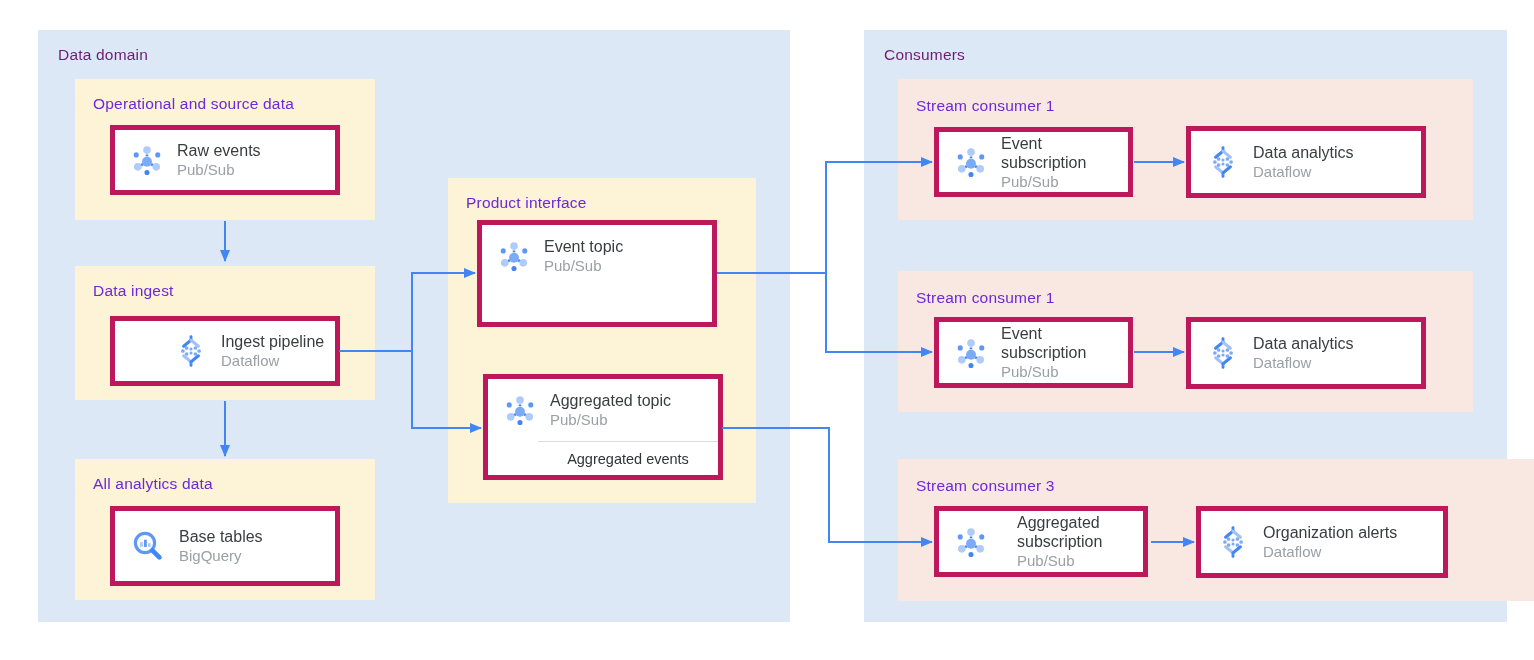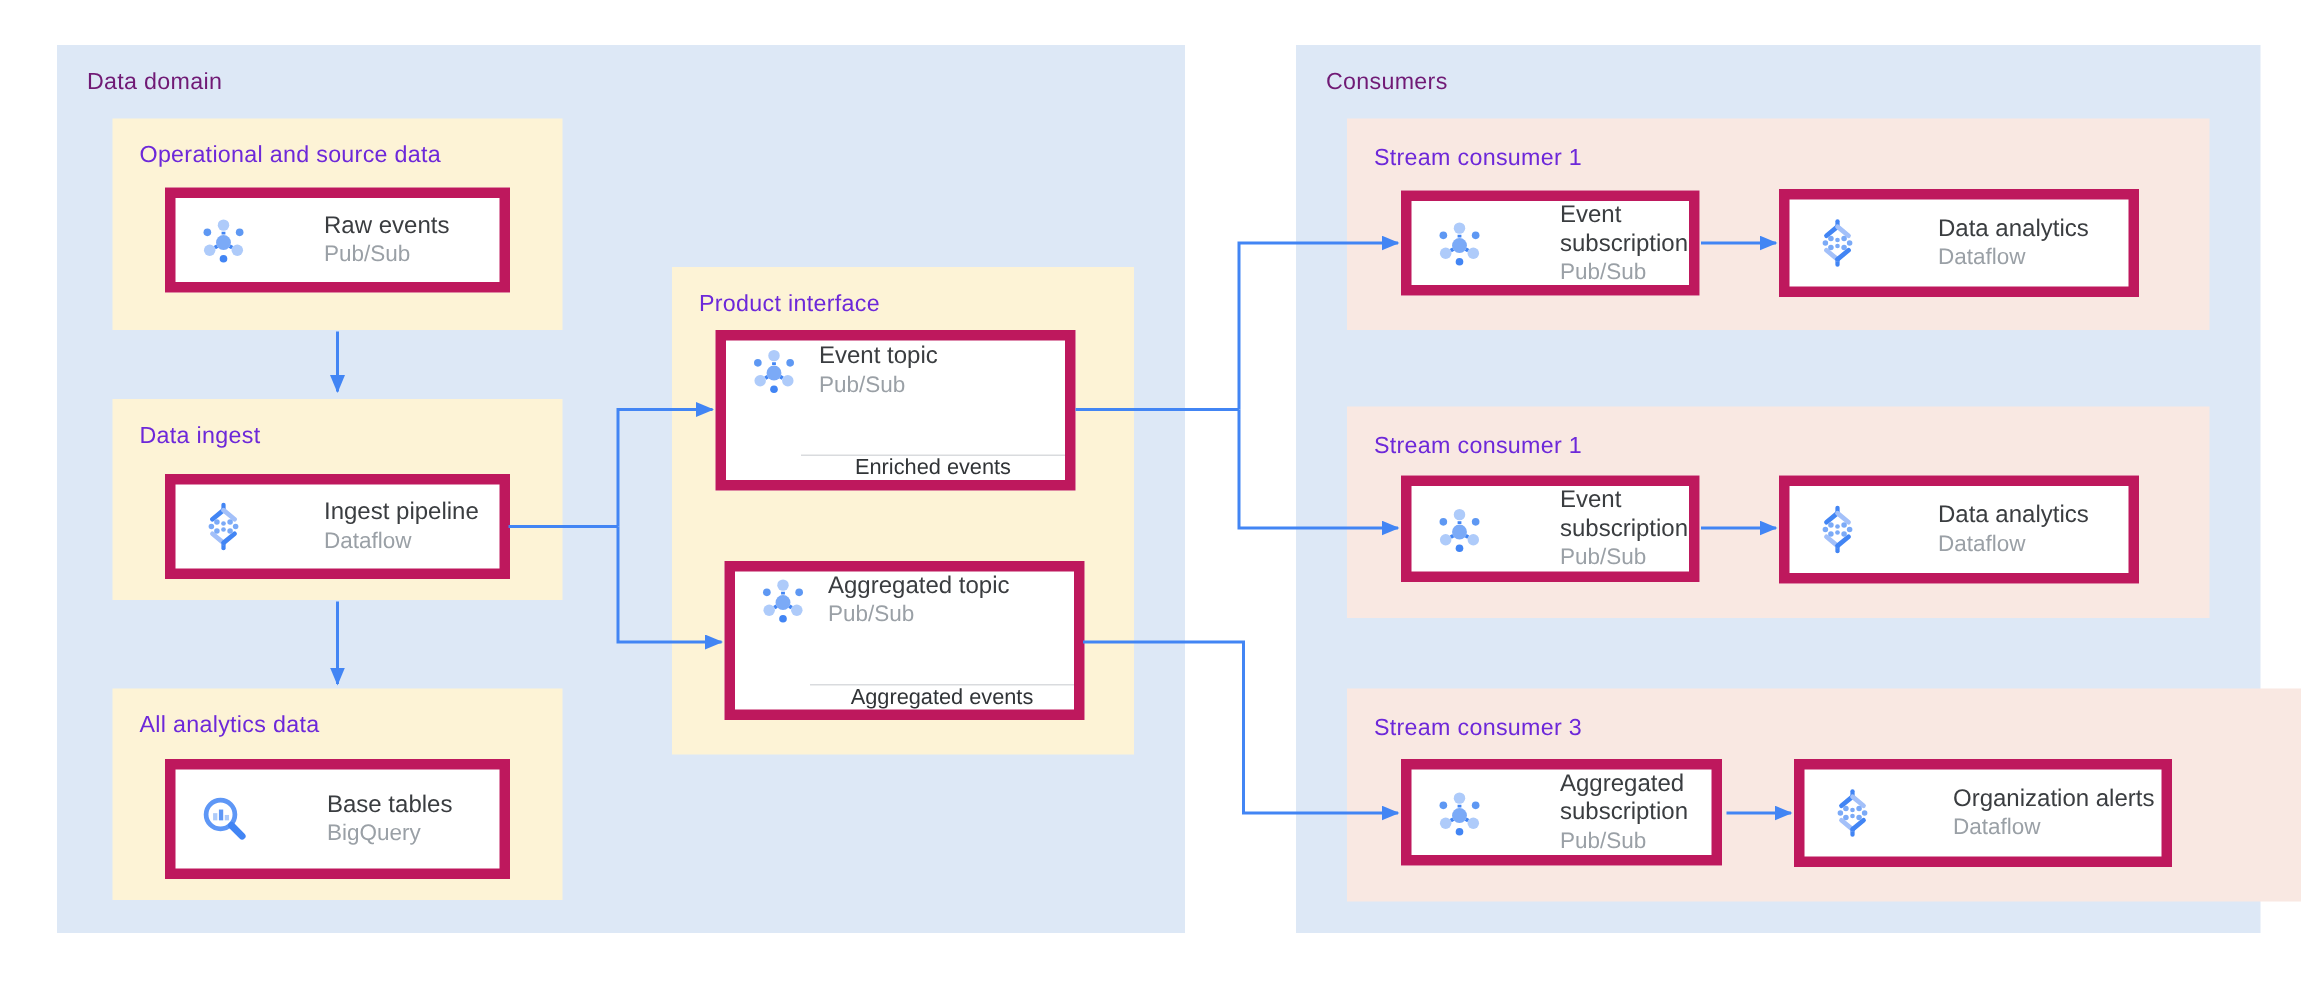--- a/index.html
+++ b/index.html
@@ -9,22 +9,22 @@
     -webkit-font-smoothing:antialiased;
   }
   .container{position:absolute;background:#dde8f6;}
   .container-label{position:absolute;left:20px;top:16px;font-size:15.5px;color:#701a75;letter-spacing:.2px;}
   .group{position:absolute;}
   .yellow{background:#fdf3d6;}
   .pink{background:#f9e8e2;}
   .group-label{position:absolute;left:18px;top:16px;font-size:15.5px;color:#6d28d9;letter-spacing:.2px;}
   .pink .group-label{left:18px;top:18px;}
   .card{
-    position:absolute;background:#ffffff;border:7px solid #be185d;box-sizing:border-box;
-    display:flex;align-items:center;gap:37px;
+    position:absolute;background:#ffffff;border:5px solid #be185d;box-sizing:border-box;
+    display:flex;align-items:center;
   }
   .icon{flex:0 0 auto;margin:0 13px 0 15px;display:block;}
   .texts{display:flex;flex-direction:column;justify-content:center;}
   .title{font-size:16px;line-height:19px;color:#3a3d40;}
   .sub{font-size:15px;line-height:19px;color:#9aa0a6;}
   .topic-card{flex-direction:column;align-items:stretch;}
   .topic-main{display:flex;align-items:center;height:62px;}
   .topic-extra{
     border-top:1px solid #d9dbde;margin-left:50px;flex:1;
     display:flex;align-items:center;justify-content:center;
@@ -90,21 +90,21 @@
           </svg>
         <div class="texts">
           <div class="title">Raw events</div>
           <div class="sub">Pub/Sub</div>
         </div>
       </div>
     </div>
 
     <div class="group yellow" style="left:37px;top:236px;width:300px;height:134px;">
       <div class="group-label">Data ingest</div>
-      <div class="card" style="left:35px;top:50px;width:230px;height:70px;">
+      <div class="card" style="left:35px;top:50px;width:230px;height:70px;padding-left:44px;">
         <svg class="icon" width="34" height="34" viewBox="0 0 24 24">
             <use href="#ic-dataflow"></use>
           </svg>
         <div class="texts">
           <div class="title">Ingest pipeline</div>
           <div class="sub">Dataflow</div>
         </div>
       </div>
     </div>
 
@@ -127,21 +127,20 @@
       <div class="card topic-card" style="left:29px;top:42px;width:240px;height:107px;">
         <div class="topic-main">
           <svg class="icon" width="34" height="34" viewBox="0 0 24 24">
               <use href="#ic-pubsub"></use>
             </svg>
           <div class="texts">
             <div class="title">Event topic</div>
             <div class="sub">Pub/Sub</div>
           </div>
         </div>
-        <div class="topic-extra">Enriched events</div>
       </div>
 
       <div class="card topic-card" style="left:35px;top:196px;width:240px;height:106px;">
         <div class="topic-main">
           <svg class="icon" width="34" height="34" viewBox="0 0 24 24">
               <use href="#ic-pubsub"></use>
             </svg>
           <div class="texts">
             <div class="title">Aggregated topic</div>
             <div class="sub">Pub/Sub</div>
@@ -198,21 +197,21 @@
         </div>
       </div>
     </div>
 
     <div class="group pink" style="left:34px;top:429px;width:685px;height:142px;">
       <div class="group-label">Stream consumer 3</div>
       <div class="card" style="left:36px;top:47px;width:214px;height:71px;">
         <svg class="icon" width="34" height="34" viewBox="0 0 24 24">
             <use href="#ic-pubsub"></use>
           </svg>
-        <div class="texts" style="width:136px;">
+        <div class="texts" style="width:136px;margin-left:16px;">
           <div class="title">Aggregated subscription</div>
           <div class="sub">Pub/Sub</div>
         </div>
       </div>
       <div class="card" style="left:298px;top:47px;width:252px;height:72px;">
         <svg class="icon" width="34" height="34" viewBox="0 0 24 24">
             <use href="#ic-dataflow"></use>
           </svg>
         <div class="texts">
           <div class="title">Organization alerts</div>

